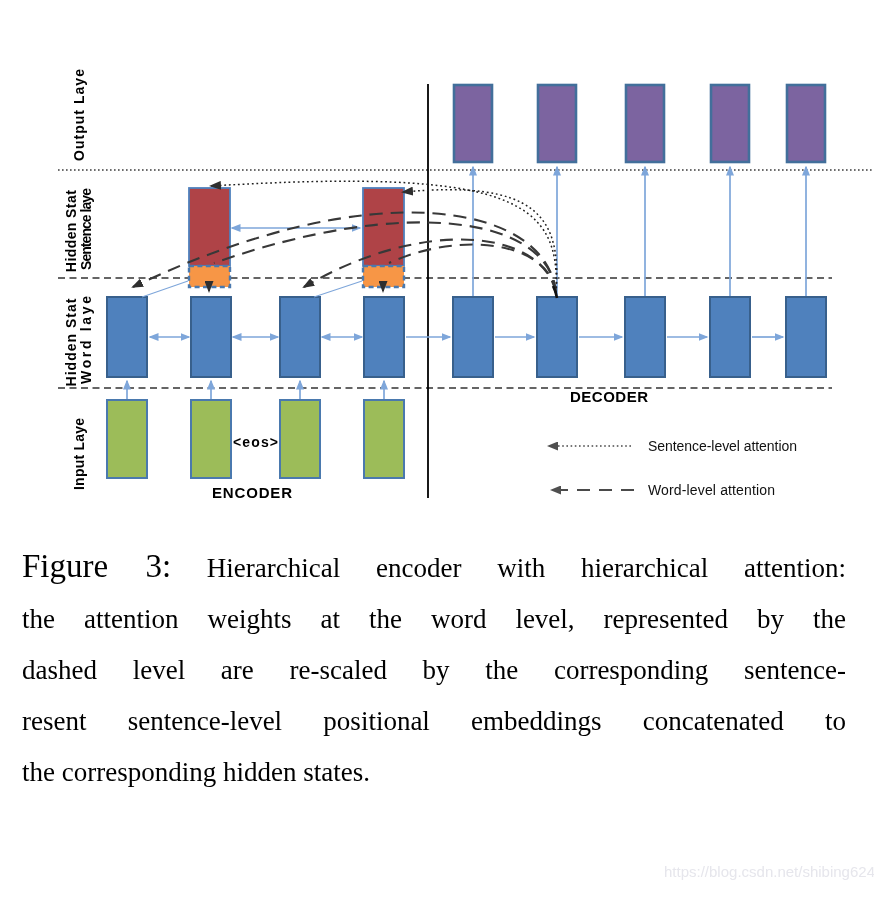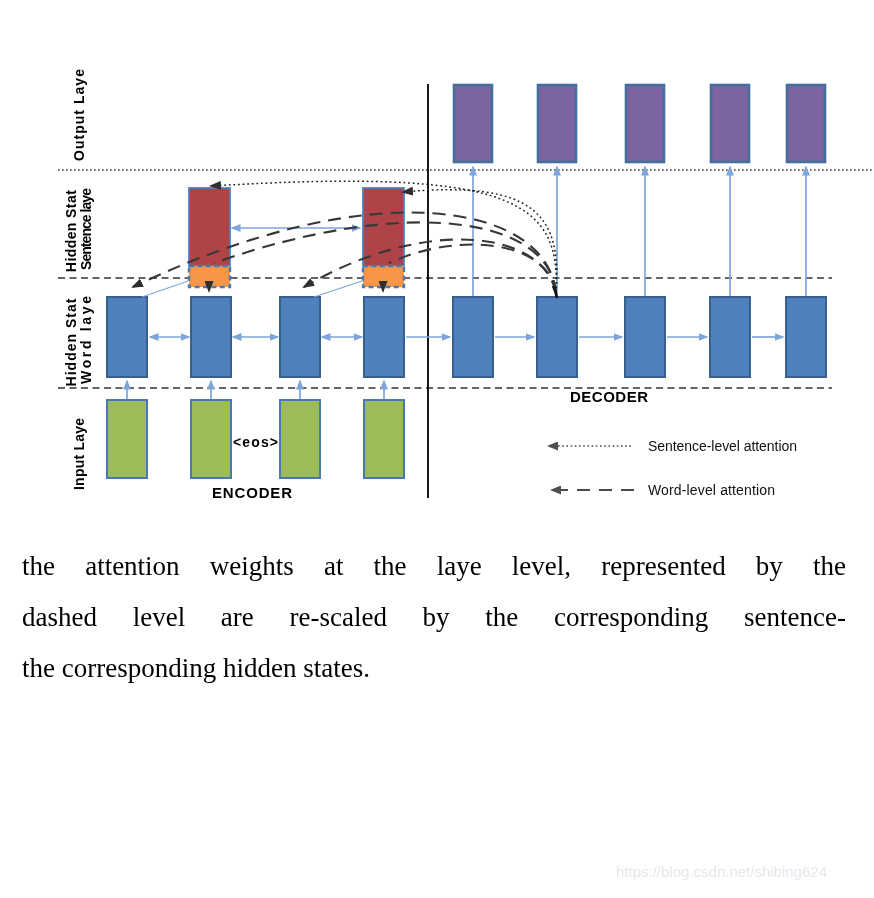--- a/index.html
+++ b/index.html
@@ -35,21 +35,21 @@
   .eos {font-size:14px;font-weight:bold;fill:#000;}
   .leg-t{font-size:14px;fill:#111;}
 
   
   .caption{position:absolute;left:22px;top:541px;width:824px;
            font-family:"Liberation Serif",serif;font-size:27px;color:#000;}
   .cap-line{line-height:51px;}
   .jline{text-align:justify;text-align-last:justify;}
   .figlabel{font-size:33px;}
 
-  .watermark{position:absolute;left:616px;top:863px;font-size:15px;
+  .watermark{position:absolute;left:664px;top:863px;font-size:15px;
              color:#e6e6ec;font-family:"Liberation Sans",sans-serif;}
 </style>
 </head>
 <body>
 
 <svg width="874" height="530" viewBox="0 0 874 530">
   <defs>
     <marker id="mb" viewBox="0 0 10 8" refX="8.5" refY="4" markerWidth="10" markerHeight="8" orient="auto-start-reverse" markerUnits="userSpaceOnUse">
       <path d="M0 0 L10 4 L0 8 Z" class="mkb"></path>
     </marker>
@@ -160,18 +160,23 @@
 
   <g>
     <line class="leg-dot" x1="631" y1="446" x2="549" y2="446" marker-end="url(#mg)"></line>
     <text class="leg-t" x="648" y="451" textLength="149">Sentence-level attention</text>
     <line class="leg-dash" x1="634" y1="490" x2="552" y2="490" marker-end="url(#mg)"></line>
     <text class="leg-t" x="648" y="495" textLength="127">Word-level attention</text>
   </g>
 </svg>
 
 <div class="caption">
-  <div class="cap-line jline">the attention weights at the laye level, represented by the</div>
+  <div class="cap-line jline">
+    <span class="figlabel">Figure 3:</span>
+    <span>Hierarchical encoder with hierarchical attention:</span>
+  </div>
+  <div class="cap-line jline">the attention weights at the word level, represented by the</div>
   <div class="cap-line jline">dashed level are re-scaled by the corresponding sentence-</div>
+  <div class="cap-line jline">resent sentence-level positional embeddings concatenated to</div>
   <div class="cap-line">the corresponding hidden states.</div>
 </div>
 
 <div class="watermark">https://blog.csdn.net/shibing624</div>
 
 </body></html>

